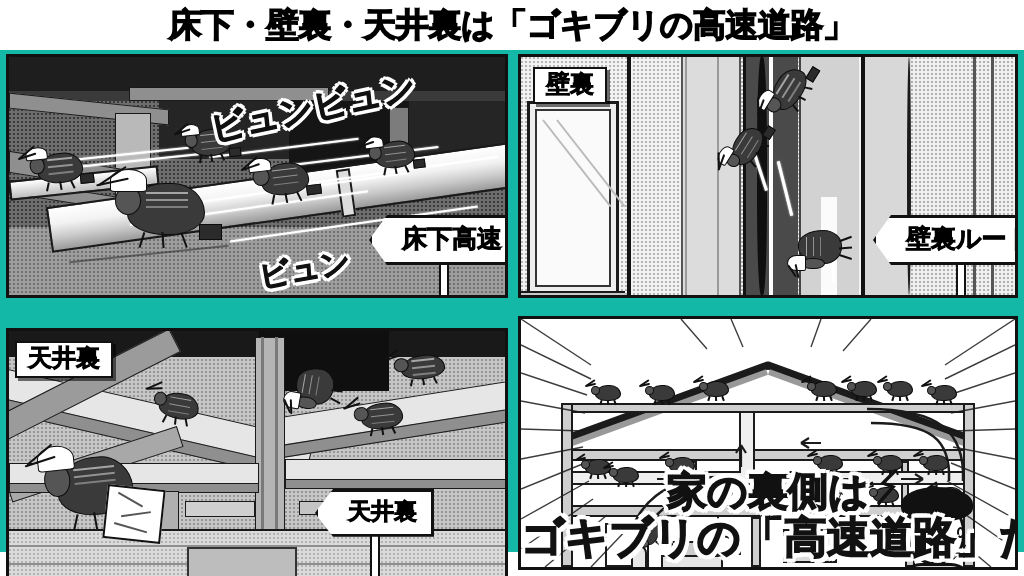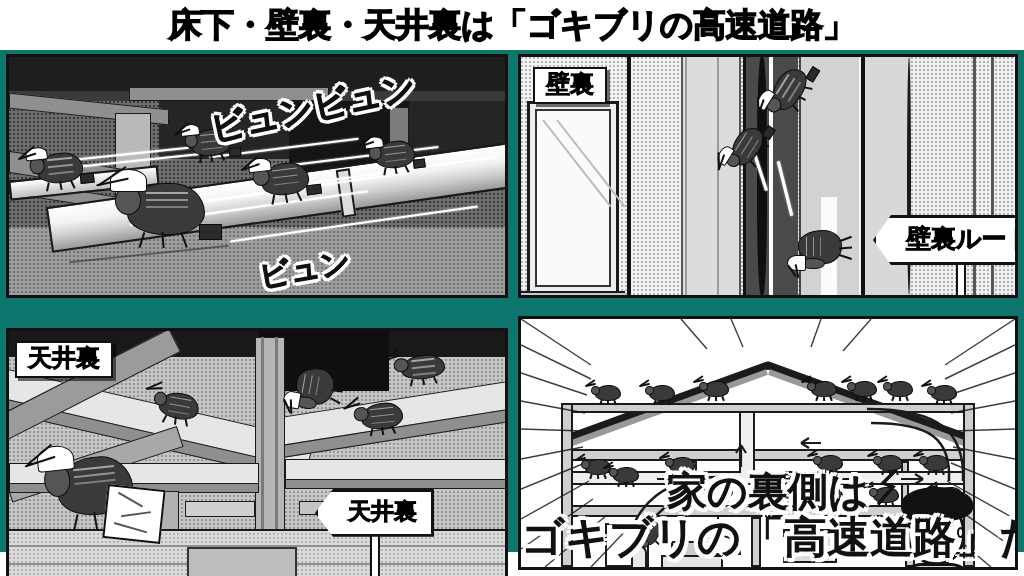--- a/index.html
+++ b/index.html
@@ -1,21 +1,21 @@
 <!DOCTYPE html>
 <html><head>
 <meta charset="utf-8">
 <style>
   * { margin:0; padding:0; box-sizing:border-box; }
   html, body {
     width:1024px; height:576px; overflow:hidden;
     background:#ffffff;
     font-family:"DejaVu Sans","Liberation Sans",sans-serif;
   }
-  #page { position:relative; width:1024px; height:552px; background:#0f766e; }
+  #page { position:relative; width:1024px; height:552px; background:#14b8a6; }
 
   
   .title-bar {
     position:absolute; left:0; top:0; width:1024px; height:50px;
     display:flex; align-items:center; justify-content:center;
     background:#ffffff; z-index:30;
   }
   .title-text {
     font-size:33px; font-weight:bold; color:#000;
     letter-spacing:-0.5px; white-space:nowrap;
@@ -140,21 +140,21 @@
     box-shadow:0 0 2px rgba(255,255,255,0.9);
   }
   .speedline.dk { background:#222; box-shadow:none; }
 
   
   .bigcap {
     position:absolute; z-index:25; left:0; width:100%;
     text-align:center; pointer-events:none;
   }
   .bigcap div {
-    font-weight:normal; color:#111; line-height:1.0;
+    font-weight:bold; color:#111; line-height:1.0;
     -webkit-text-stroke:1.6px #111;
     text-shadow:
       -4px -4px 0 #fff, 4px -4px 0 #fff, -4px 4px 0 #fff, 4px 4px 0 #fff,
       -5px 0 0 #fff, 5px 0 0 #fff, 0 -5px 0 #fff, 0 5px 0 #fff,
       -3px -5px 0 #fff, 3px 5px 0 #fff;
     white-space:nowrap;
   }
   .bigcap .l1 { font-size:40px; }
   .bigcap .l2 { font-size:43px; margin-top:5px; }
 
@@ -270,20 +270,26 @@
           <div class="leg l2"></div>
           <div class="leg l3"></div>
           <div class="bag"></div>
       </div>
     </div>
 
 
     <div class="sfx" style="left:200px;top:28px;transform:rotate(-12deg);">ビュンビュン</div>
     <div class="sfx" style="left:250px;top:192px;transform:rotate(-10deg);font-size:30px;">ビュン</div>
 
+    <div class="signwrap" style="left:360px;top:158px;">
+      <div class="signpost"></div>
+      <div class="signplate">
+        <b>床下高速</b>
+      </div>
+    </div>
   </div>
 
   <div class="panel" id="p2">
     <div class="scene">
       <div style="position:absolute;inset:0;background:#f2f2f2;"></div>
       <div class="tone" style="opacity:.85;"></div>
 
       <div style="position:absolute;left:6px;top:44px;width:92px;height:194px;
                   background:#ededed;border:3px solid #1a1a1a;"></div>
       <div style="position:absolute;left:14px;top:52px;width:76px;height:178px;background:#fafafa;border:2px solid #333;"></div>

